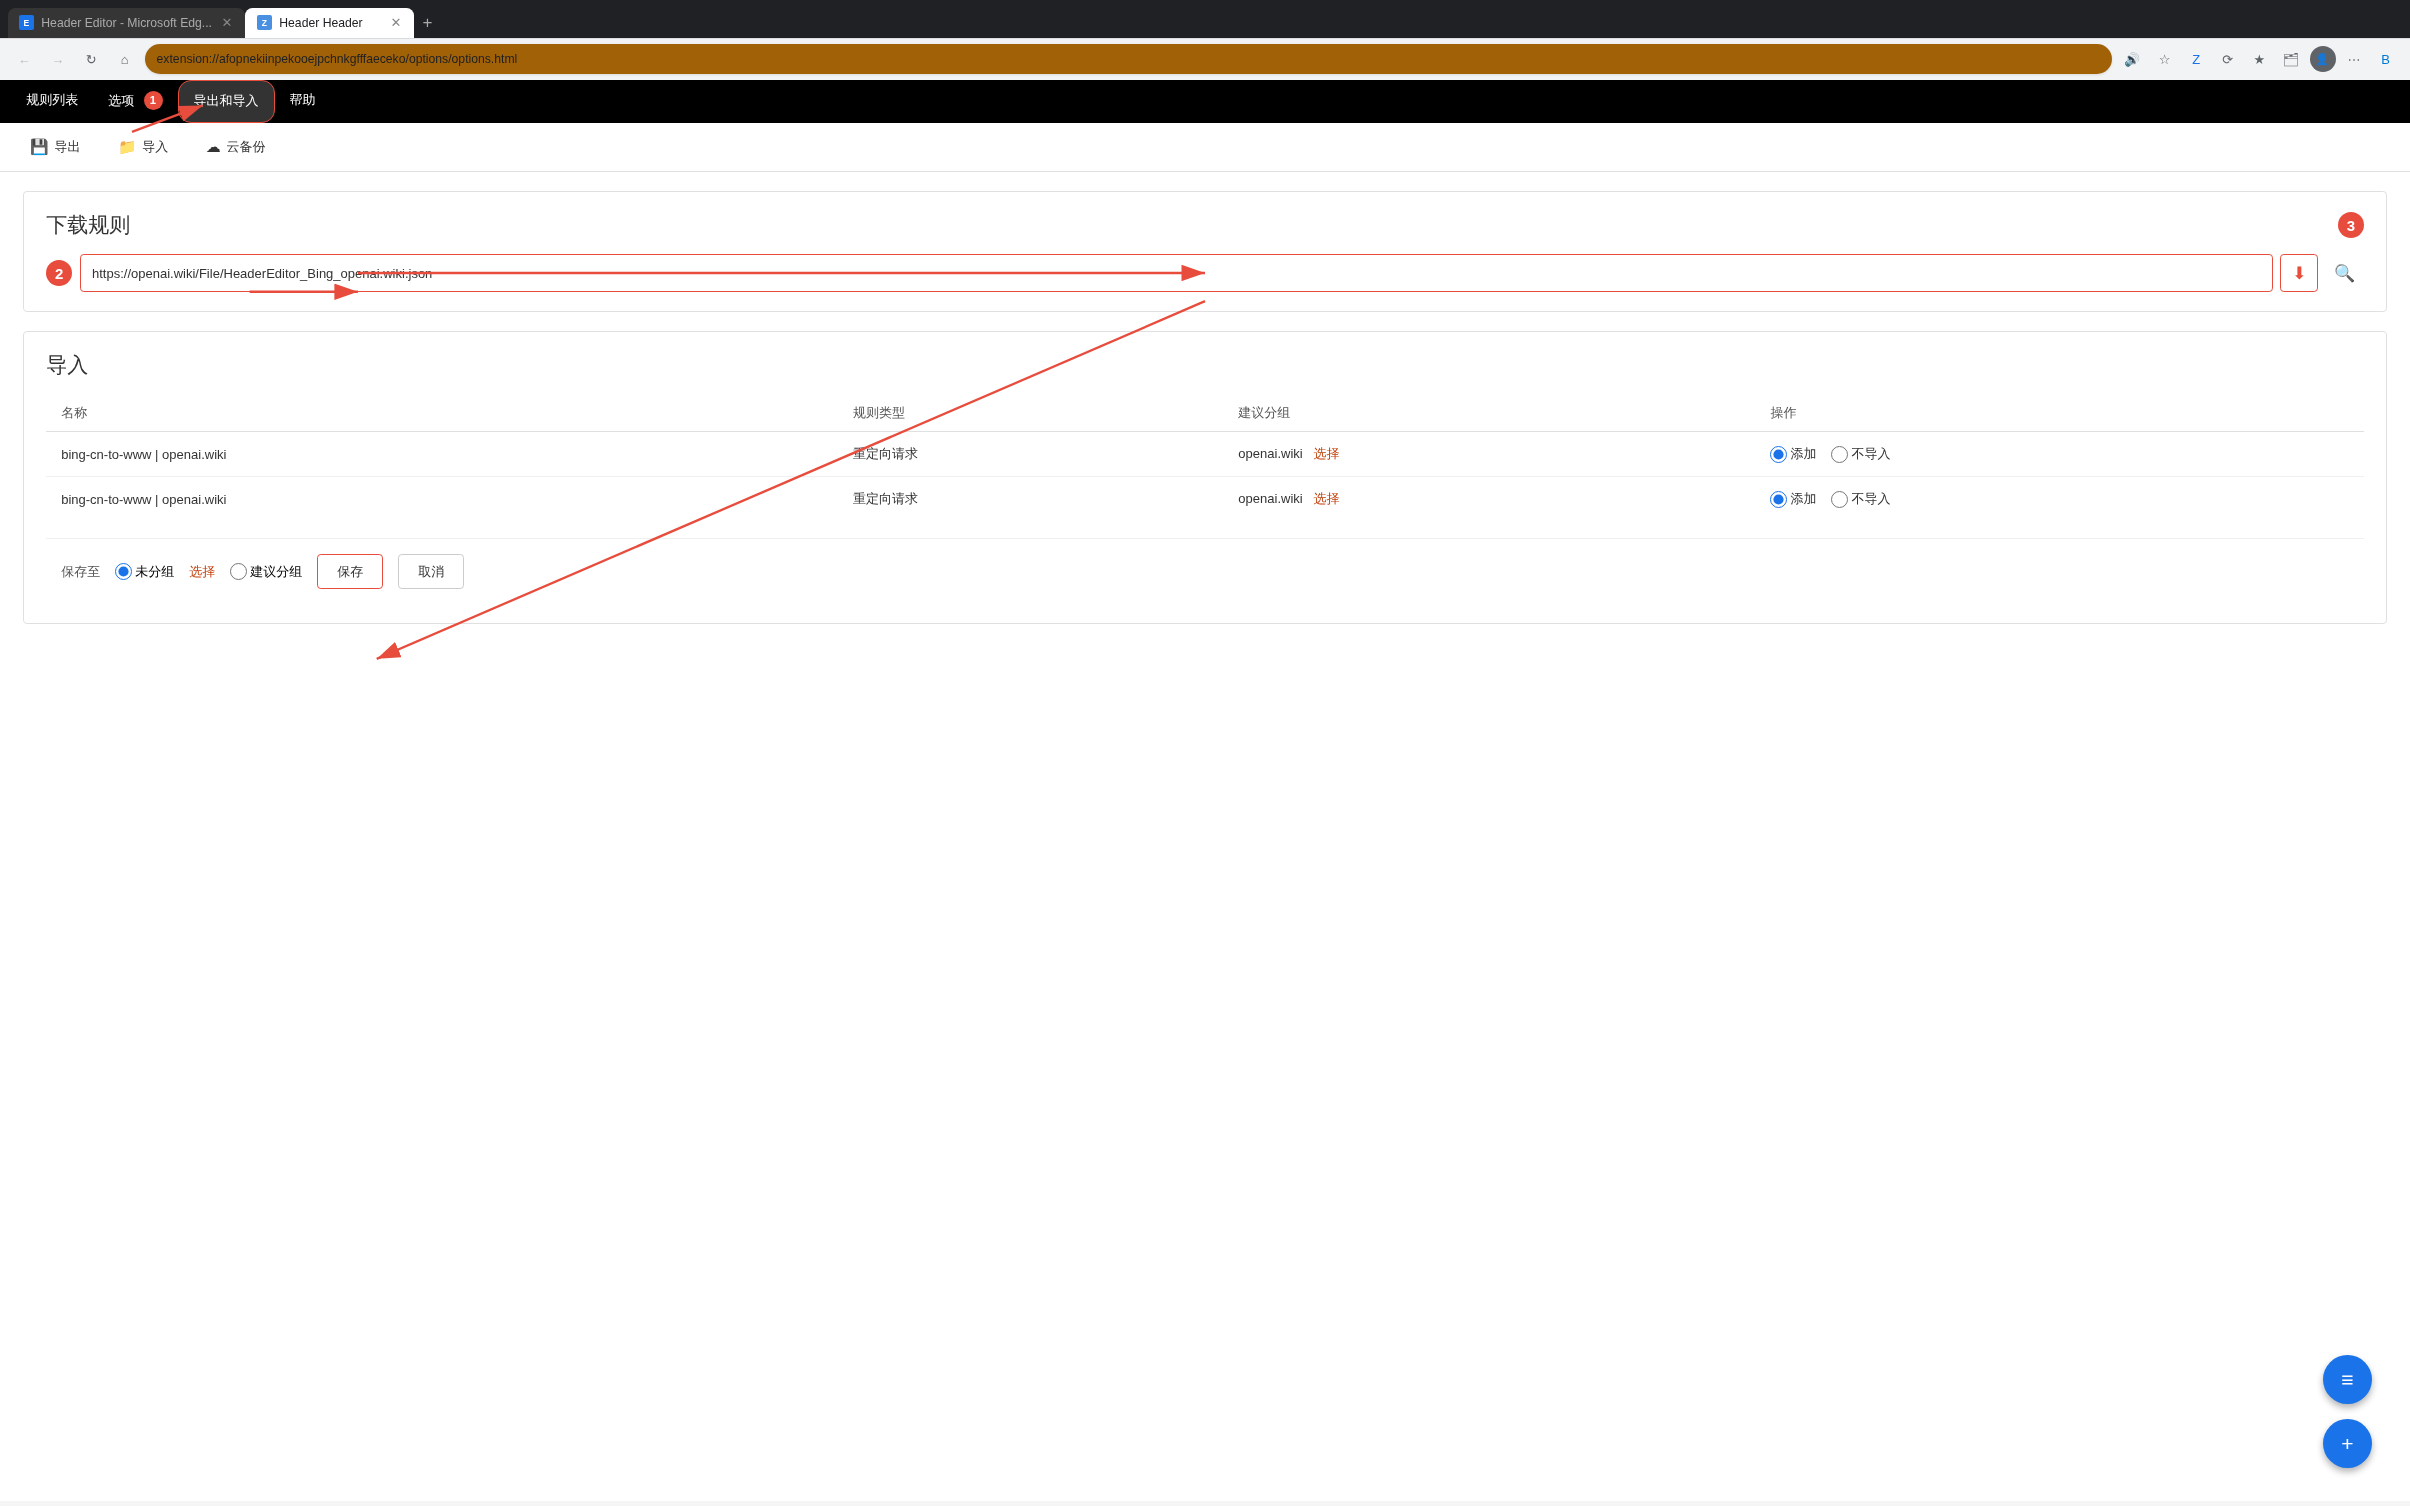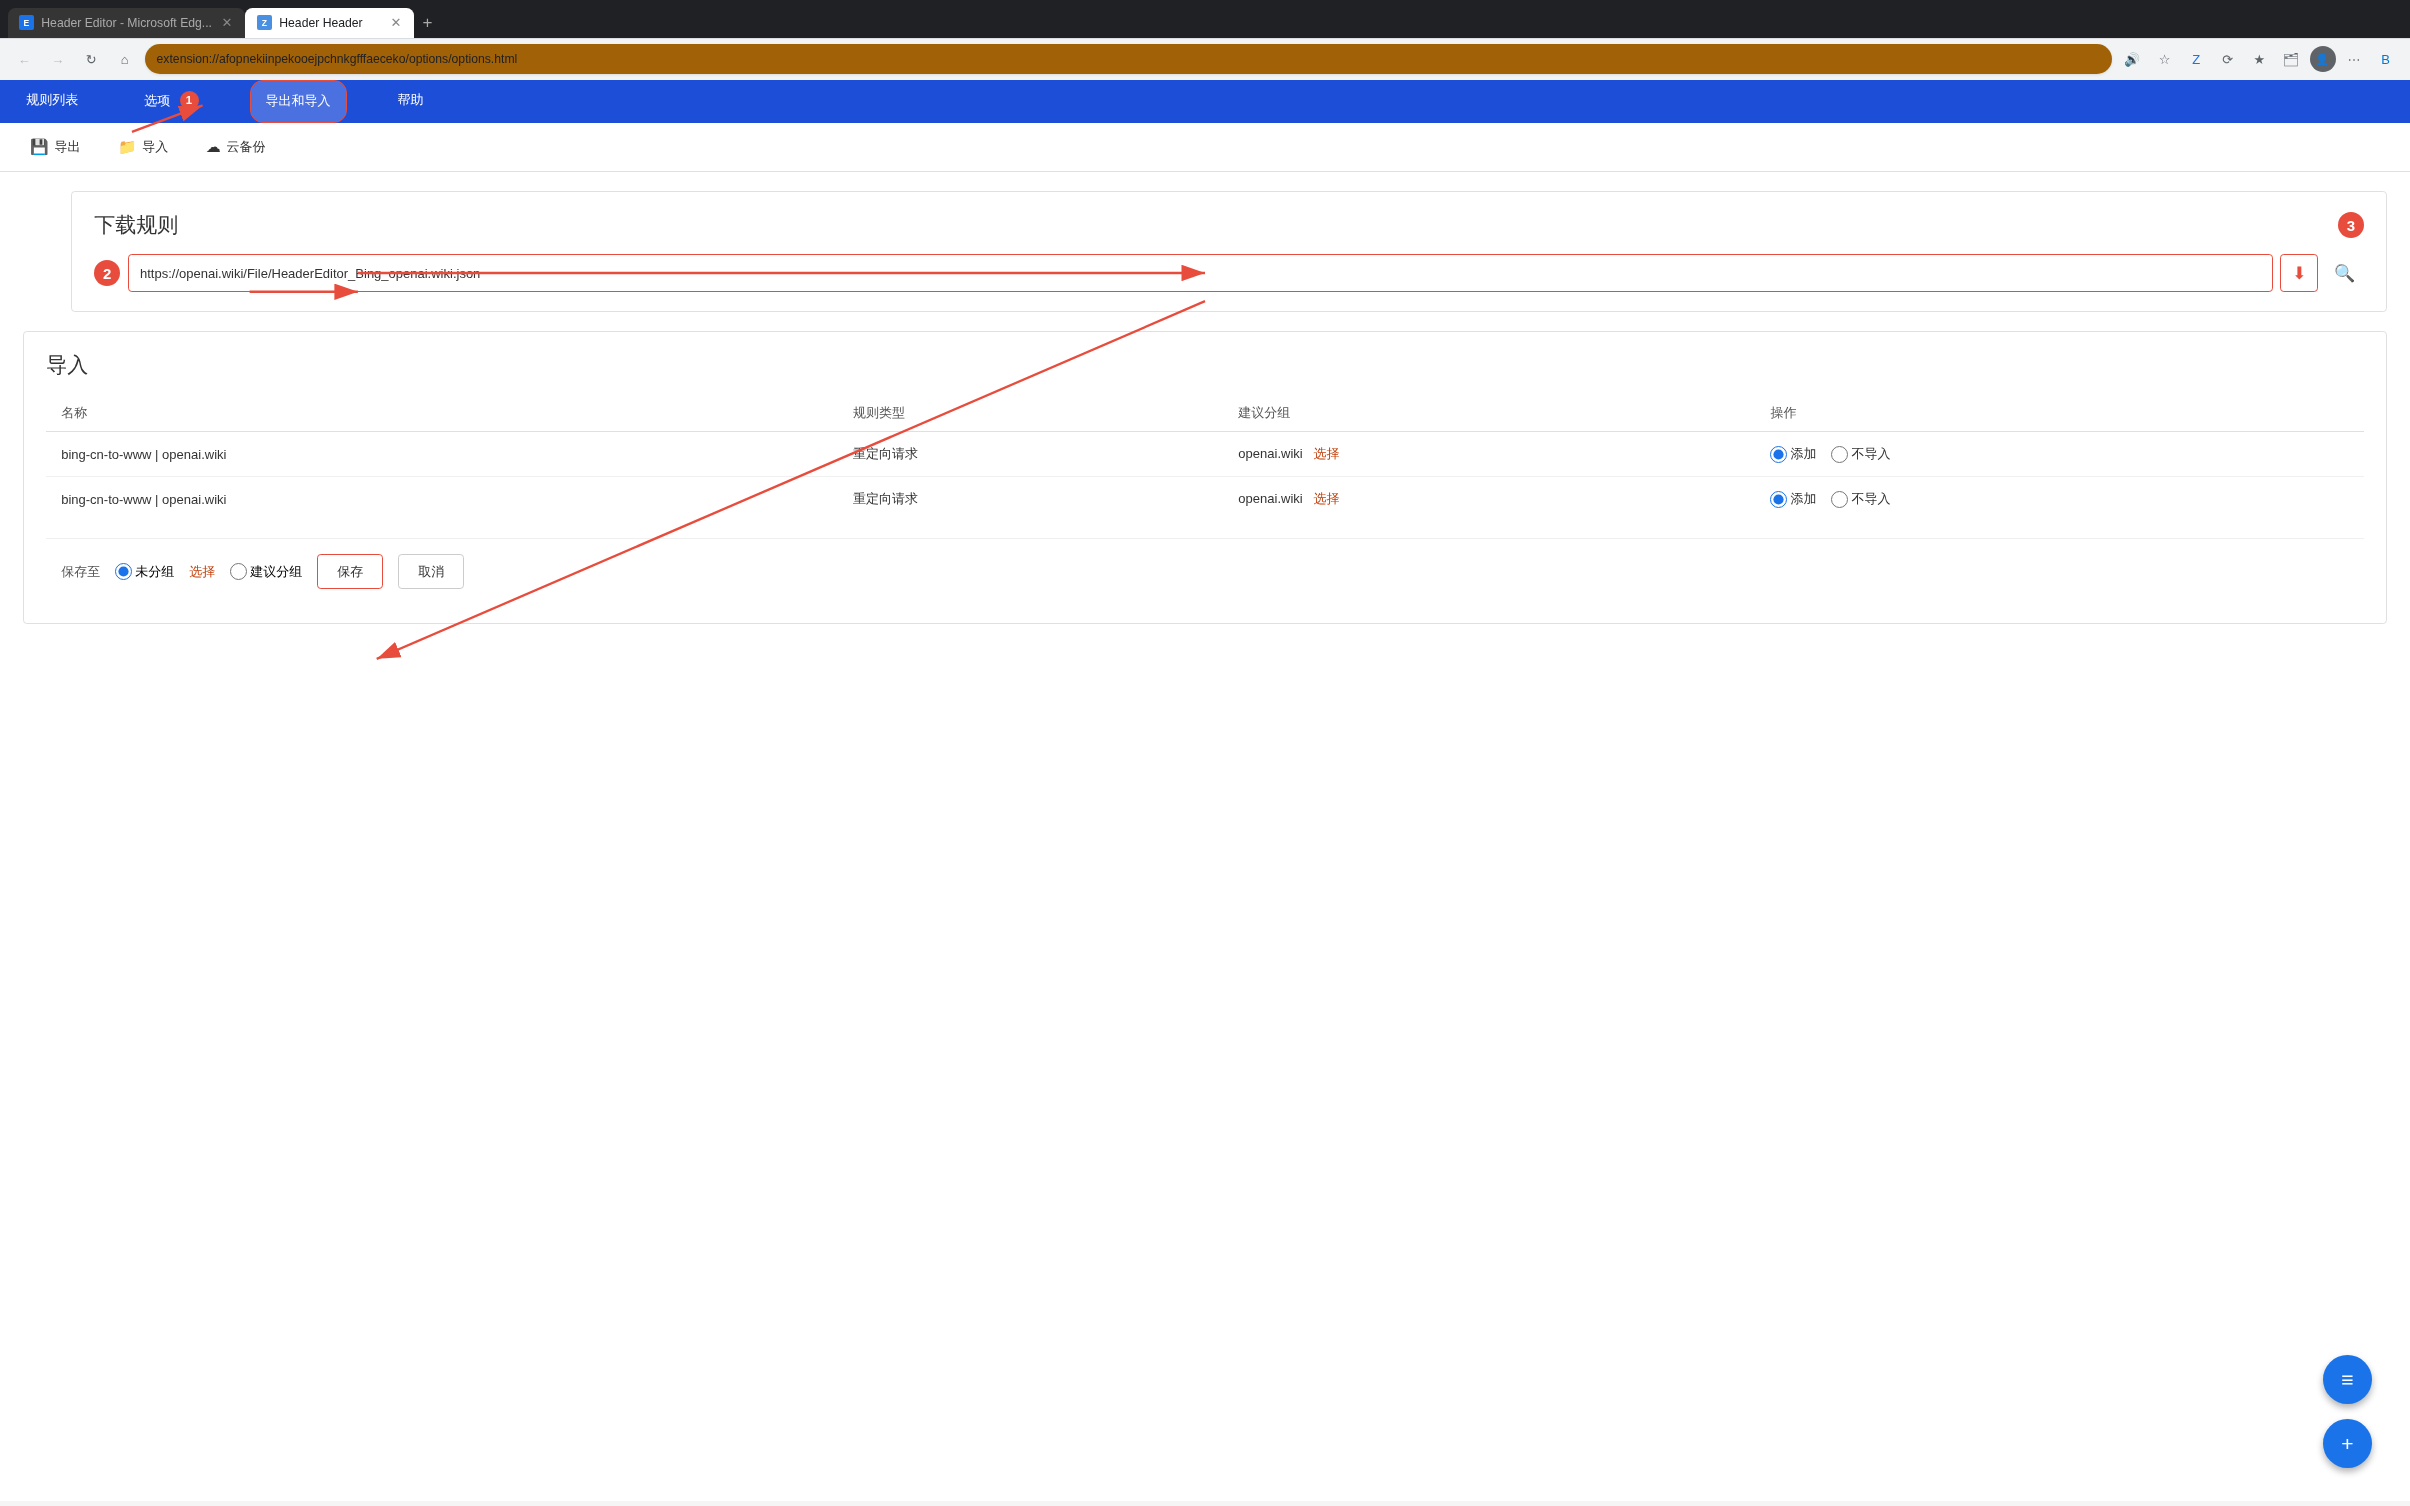--- a/index.html
+++ b/index.html
@@ -24,35 +24,35 @@
     .address-input { flex: 1; height: 30px; border-radius: 15px; border: none; background: #a16207; padding: 0 11.3px; font-size: 12.2px; color: #202124; outline: none; box-shadow: 0 0.9px 2.8px rgba(0,0,0,0.1); }
     .toolbar-icons { display: flex; align-items: center; gap: 5.6px; }
     .toolbar-icon { width: 26px; height: 26px; border-radius: 50%; display: flex; align-items: center; justify-content: center; color: #5f6368; cursor: pointer; font-size: 13px; }
     .toolbar-icon.blue { color: #1a73e8; }
     .user-avatar { width: 26px; height: 26px; border-radius: 50%; background: #5f6368; display: flex; align-items: center; justify-content: center; color: white; font-size: 11.3px; cursor: pointer; }
 
     
     .app { background: white; min-height: calc(100vh - 85px); }
 
     
-    .nav-menu { display: flex; align-items: center; background: #1d4ed8; padding: 0 11.3px; gap: 36px; }
+    .nav-menu { display: flex; align-items: center; background: #000000; padding: 0 11.3px; }
     .nav-item { padding: 11.3px 15px; color: white; cursor: pointer; font-size: 13px; border-bottom: 2.8px solid transparent; }
     .nav-item.active { border-bottom: 2.8px solid white; font-weight: 500; }
     .nav-item.highlighted { background: rgba(255,255,255,0.2); border: 1.9px solid #ff0000; border-radius: 1.9px; }
 
     
     .sub-nav { display: flex; align-items: center; gap: 22.6px; padding: 11.3px 22.6px; background: white; border-bottom: 0.9px solid #e0e0e0; }
     .sub-nav-item { display: flex; align-items: center; gap: 5.6px; color: #333; cursor: pointer; font-size: 13px; padding: 3.8px 7.5px; }
     .sub-nav-icon { font-size: 15px; }
 
     
     .content { padding: 19px 22.6px; }
 
     
-    .card { background: white; border: 0.9px solid #e0e0e0; border-radius: 3.8px; padding: 19px 22.6px; margin-bottom: 19px; margin-left: 48px; }
+    .card { background: white; border: 0.9px solid #e0e0e0; border-radius: 3.8px; padding: 19px 22.6px; margin-bottom: 19px; }
     .card-title { font-size: 21px; font-weight: 400; color: #333; margin-bottom: 19px; }
 
     
     .url-row { display: flex; align-items: center; gap: 7.5px; }
     .url-input { flex: 1; height: 38px; border: 0.9px solid #e74c3c; border-radius: 3.8px; padding: 0 11.3px; font-size: 13px; color: #333; outline: none; }
     .download-btn { width: 38px; height: 38px; border: 0.9px solid #e74c3c; border-radius: 3.8px; background: white; display: flex; align-items: center; justify-content: center; cursor: pointer; color: #e74c3c; font-size: 17px; }
     .search-btn { width: 38px; height: 38px; border: none; background: transparent; display: flex; align-items: center; justify-content: center; cursor: pointer; color: #666; font-size: 17px; }
 
     
     .import-card { background: white; border: 0.9px solid #e0e0e0; border-radius: 3.8px; padding: 19px 22.6px; margin-bottom: 19px; }

